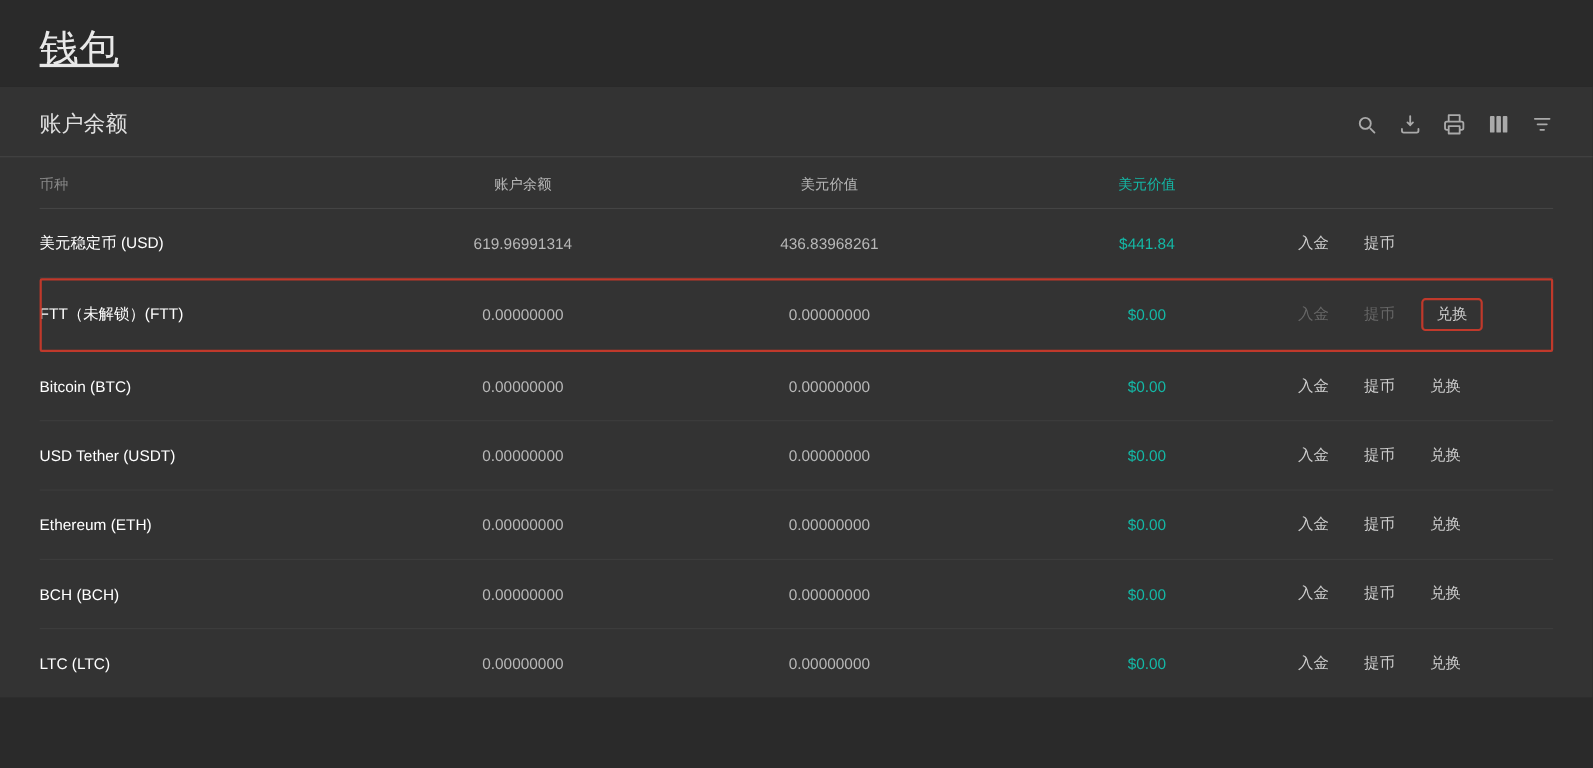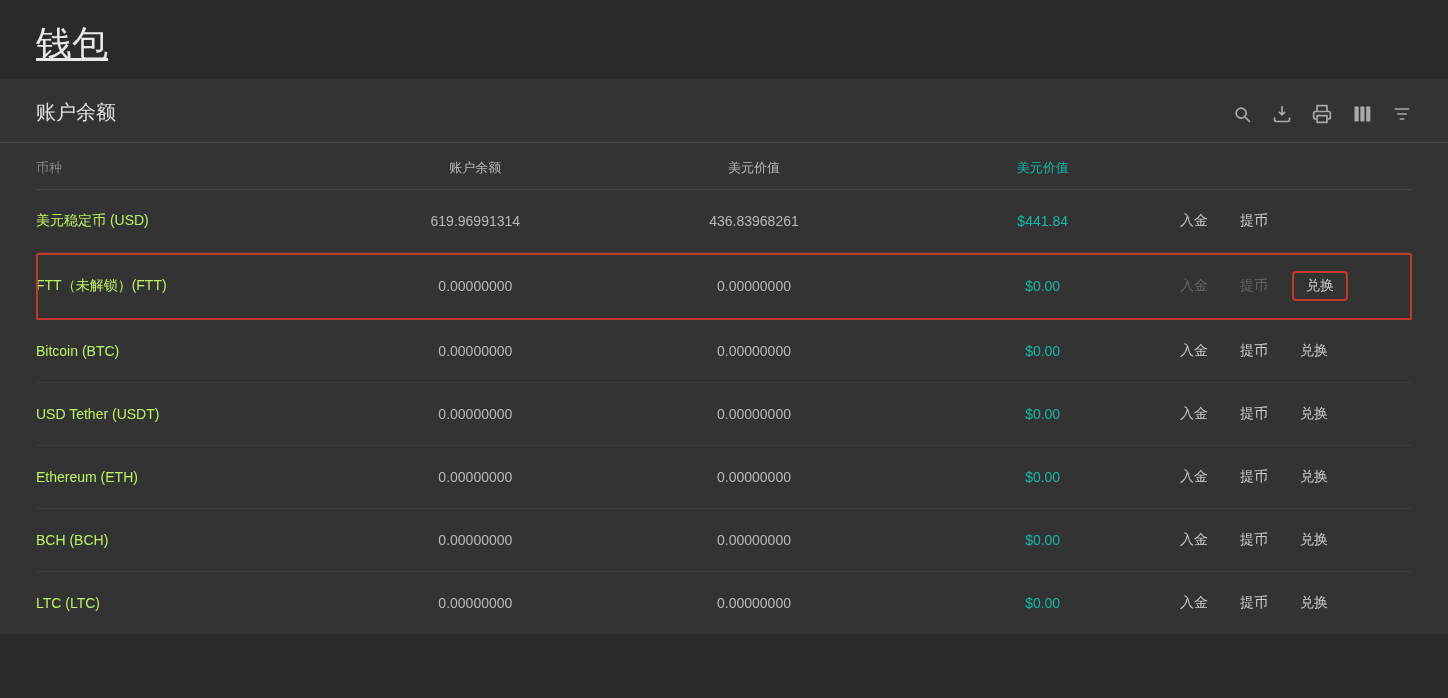--- a/index.html
+++ b/index.html
@@ -82,21 +82,21 @@
       border-bottom: none;
     }
 
     .table-row.highlighted {
       outline: 2px solid #c0392b;
       outline-offset: -2px;
       border-radius: 2px;
     }
 
     .col-currency {
-      color: #bef264;
+      color: #ffffff;
     }
 
     .col-balance {
       text-align: center;
       color: #b8b8b8;
     }
 
     .col-available {
       text-align: center;
       color: #b8b8b8;

